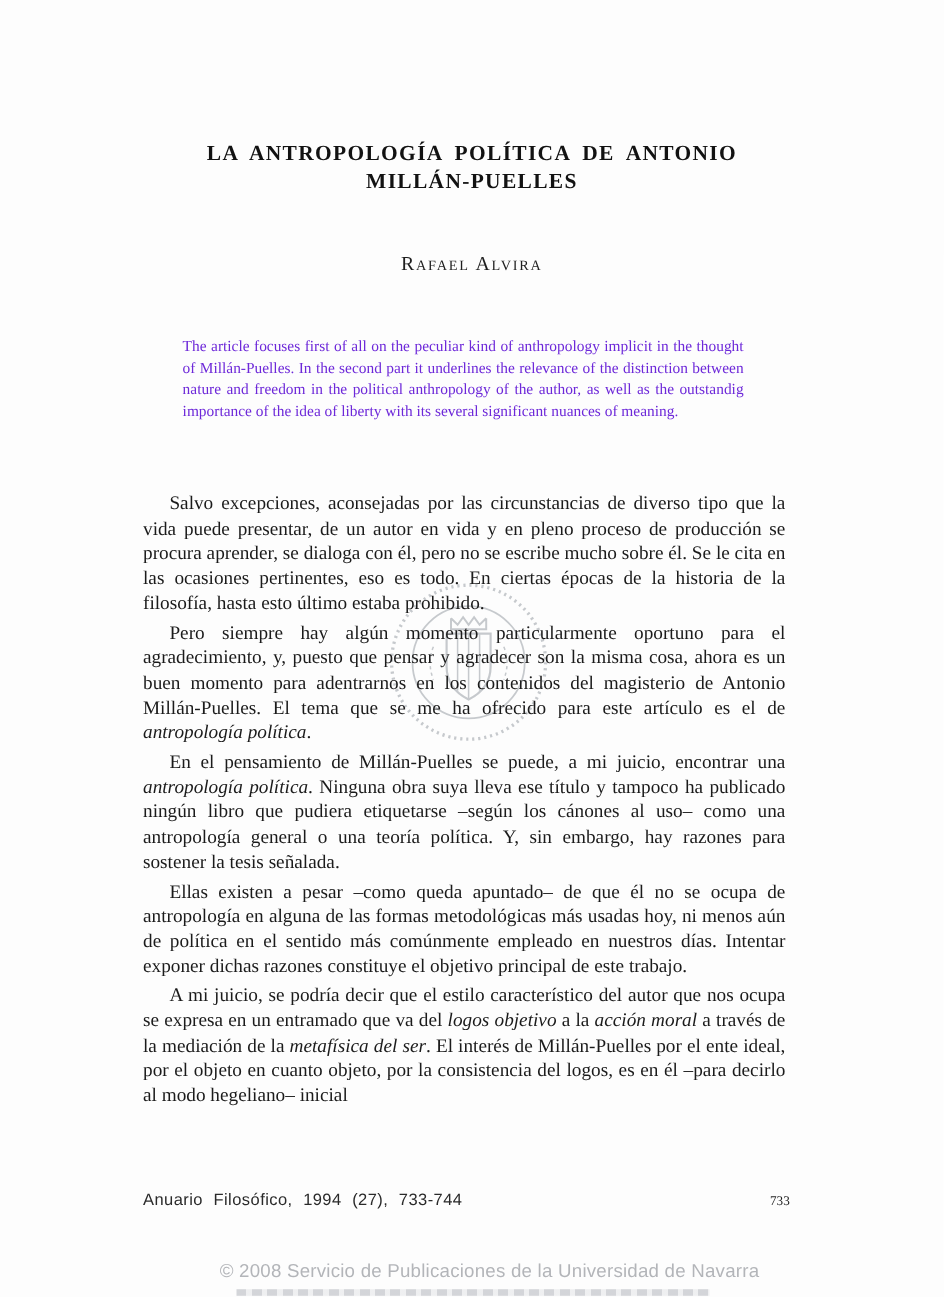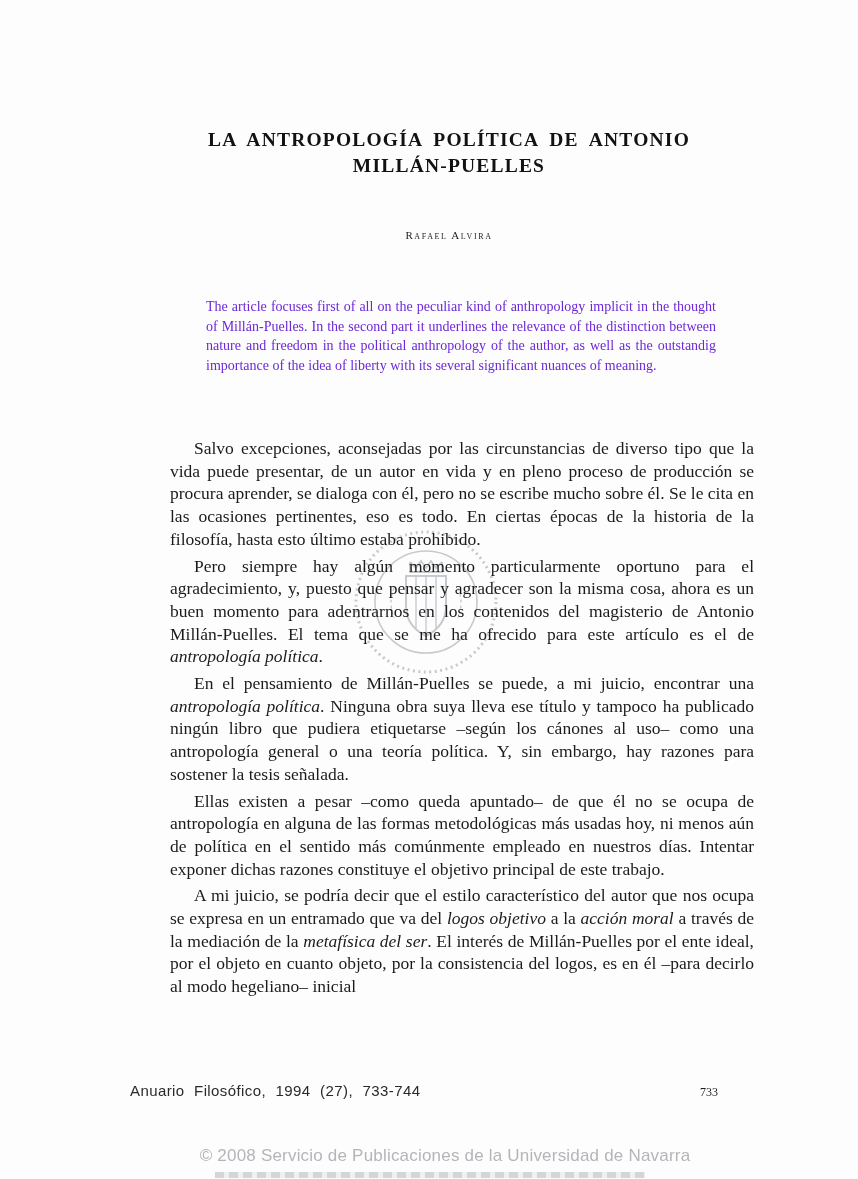--- a/index.html
+++ b/index.html
@@ -23,38 +23,37 @@
     left: 352px;
     top: 528px;
     width: 148px;
     height: 148px;
     opacity: 0.55;
     z-index: 0;
   }
   .content {
     position: relative;
     z-index: 1;
-    padding-left: 40px;
   }
   .title {
     margin: 127px auto 0;
     width: 620px;
     text-align: center;
     font-size: 19.5px;
     font-weight: bold;
     letter-spacing: 1.2px;
     word-spacing: 5px;
     line-height: 26px;
     color: #121212;
   }
   .author {
     margin-top: 50px;
     text-align: center;
     font-variant: small-caps;
-    font-size: 11px;
+    font-size: 18px;
     letter-spacing: 1.6px;
     color: #1e1e1e;
   }
   .abstract {
     margin: 56px 0 0 166px;
     width: 510px;
     text-align: justify;
     font-size: 14px;
     line-height: 19.5px;
     color: #6d28d9;

